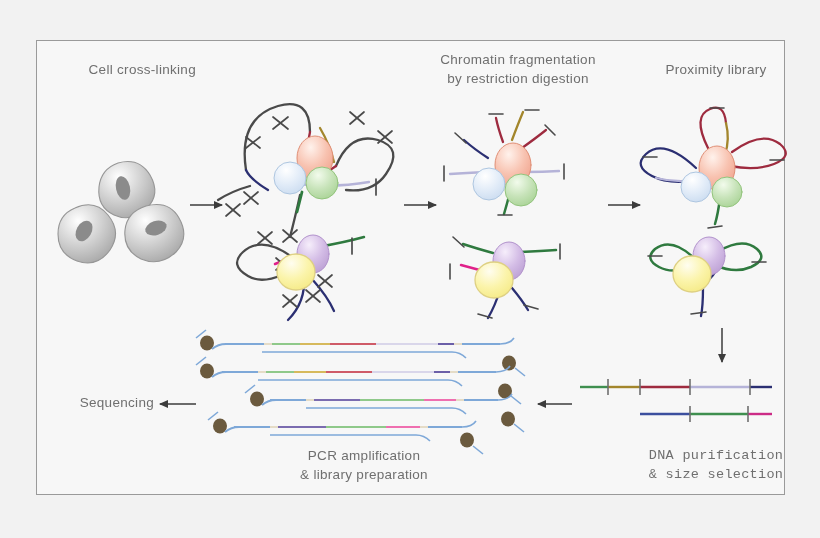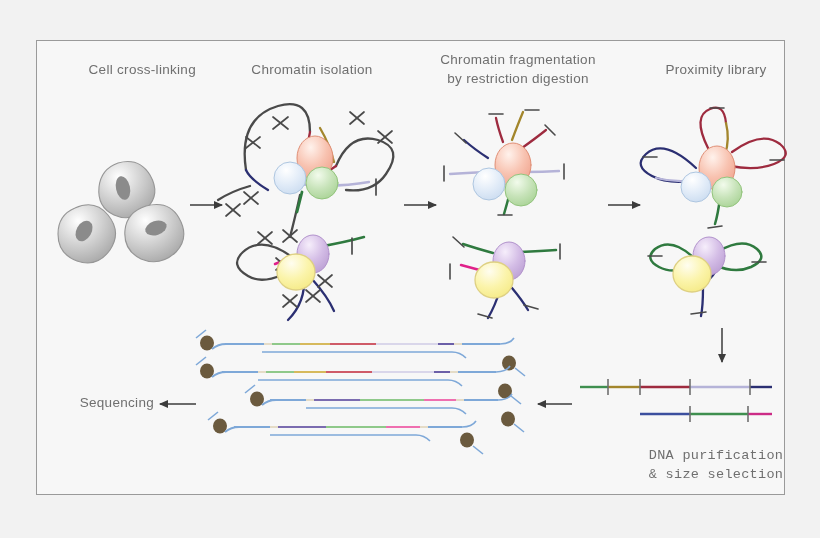--- a/index.html
+++ b/index.html
@@ -31,30 +31,31 @@
 </style>
 </head>
 <body>
 
 <div id="stage">
 
   <div id="panel"></div>
 
   <div class="lbl" style="left:48px;top:60px;width:148px;text-align:right;">Cell cross-linking</div>
 
-  <div class="lbl" style="left:232px;top:60px;width:160px;">Chromatin isolation</div>
 
   <div class="lbl" style="left:418px;top:50px;width:200px;">Chromatin fragmentation
 by restriction digestion</div>
 
   <div class="lbl" style="left:640px;top:60px;width:152px;">Proximity library</div>
 
   <div class="lbl" style="left:636px;top:446px;width:160px;font-family:Liberation Mono, monospace;">DNA purification
 &amp; size selection</div>
 
+  <div class="lbl" style="left:258px;top:446px;width:212px;">PCR amplification
+&amp; library preparation</div>
 
   <div class="lbl" style="left:54px;top:393px;width:100px;text-align:right;">Sequencing</div>
 
   <svg class="svgfull" viewBox="0 0 820 538" xmlns="http://www.w3.org/2000/svg">
     <defs>
       <radialGradient id="cellgrad" cx="35%" cy="28%" r="78%">
         <stop offset="0%" stop-color="#ffffff"></stop>
         <stop offset="45%" stop-color="#d8d8d8"></stop>
         <stop offset="100%" stop-color="#a8a8a8"></stop>
       </radialGradient>

